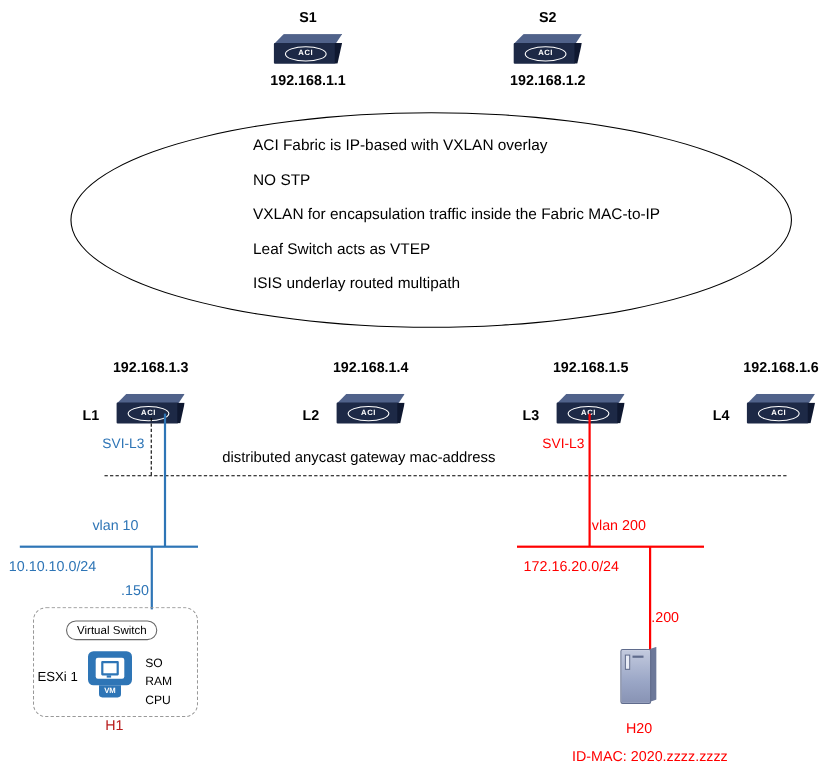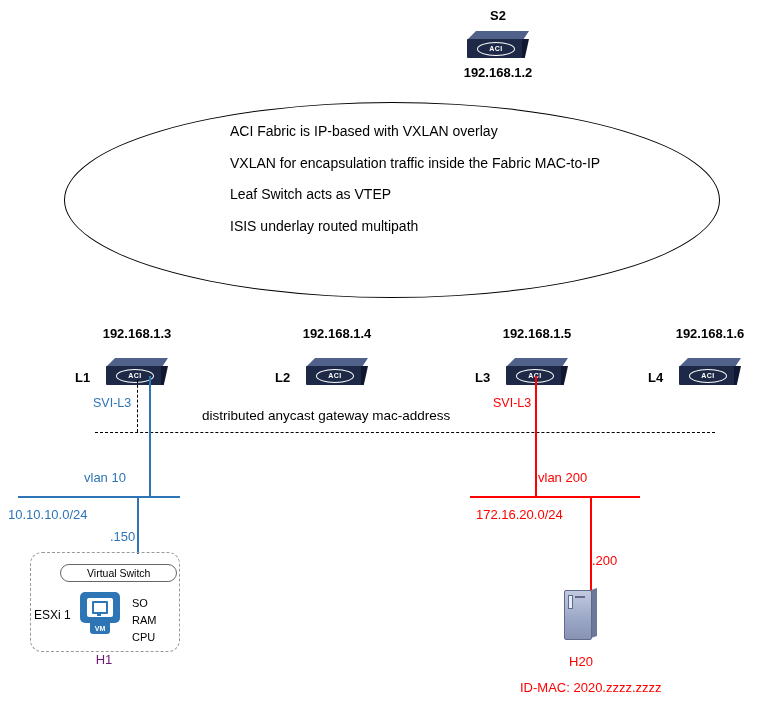--- a/index.html
+++ b/index.html
@@ -44,21 +44,21 @@
   .dashed-black{border-top:1.6px dashed #000;}
   .vdashed-black{border-left:1.6px dashed #000;}
   .hblue{border-top:2px solid #2e75b6;}
   .vblue{border-left:2px solid #2e75b6;}
   .hred{border-top:2px solid #ff0000;}
   .vred{border-left:2px solid #ff0000;}
 
   
   .esxi-box{position:absolute;left:30px;top:552px;width:148px;height:98px;
             border:1.5px dashed #999;border-radius:12px;}
-  .vswitch{position:absolute;left:60px;top:564px;padding:2px 26px;border:1px solid #666;
+  .vswitch{position:absolute;left:60px;top:564px;padding:2px 9px;border:1px solid #666;
            border-radius:9px;font-size:10.5px;color:#000;background:#fff;}
   .vm-icon{position:absolute;left:80px;top:592px;width:40px;height:44px;}
   .vm-screen{width:40px;height:31px;background:#2e75b6;border-radius:5px;
              display:flex;align-items:center;justify-content:center;}
   .vm-display{width:26px;height:19px;background:#fff;border-radius:2px;
               display:flex;align-items:center;justify-content:center;}
   .vm-glyph{width:12px;height:9px;border:2px solid #2e75b6;border-radius:1px;position:relative;}
   .vm-glyph::after{content:"";position:absolute;left:3px;bottom:-4px;width:4px;height:2px;background:#2e75b6;}
   .vm-tab{width:20px;height:11px;background:#2e75b6;color:#fff;font-size:7px;font-weight:bold;
           line-height:11px;text-align:center;margin:0 auto;border-radius:0 0 3px 3px;}
@@ -73,35 +73,46 @@
   .server-side{position:absolute;left:27px;top:0;width:6px;height:50px;background:#6c7899;
                clip-path:polygon(0 4%,100% 0,100% 96%,0 100%);}
   .server-slot{position:absolute;left:4px;top:7px;width:3px;height:12px;background:#e8ecf6;border:1px solid #5f6b8c;}
   .server-line{position:absolute;left:11px;top:8px;width:10px;height:2px;background:#5f6b8c;}
 </style>
 </head>
 <body>
 
 <div id="canvas">
 
+  <div class="node-group" style="left:225px;top:8px;width:110px;">
+    <div class="node-title">S1</div>
+    <div class="aci-switch">
+      <div class="aci-top"></div>
+        <div class="aci-front"></div>
+        <div class="aci-side"></div>
+      <div class="aci-oval">ACI</div>
+    </div>
+    <div class="node-ip">192.168.1.1</div>
+  </div>
 
   <div class="node-group" style="left:443px;top:8px;width:110px;">
     <div class="node-title">S2</div>
     <div class="aci-switch">
       <div class="aci-top"></div>
         <div class="aci-front"></div>
         <div class="aci-side"></div>
       <div class="aci-oval">ACI</div>
     </div>
     <div class="node-ip">192.168.1.2</div>
   </div>
 
   <div class="fabric-ellipse">
     <div class="fabric-notes">
       <div>ACI Fabric is IP-based with VXLAN overlay</div>
+      <div>NO STP</div>
       <div>VXLAN for encapsulation traffic inside the Fabric MAC-to-IP</div>
       <div>Leaf Switch acts as VTEP</div>
       <div>ISIS underlay routed multipath</div>
     </div>
   </div>
 
   <div class="leaf-group" style="left:77px;">
     <div class="leaf-ip">192.168.1.3</div>
     <div class="leaf-label">L1</div>
     <div class="aci-switch leaf-icon">
@@ -177,21 +188,21 @@
         </div>
       </div>
     <div class="vm-tab">VM</div>
   </div>
   <div class="esxi-label">ESXi 1</div>
   <div class="resources">
     <div>SO</div>
     <div>RAM</div>
     <div>CPU</div>
   </div>
-  <div class="lbl" style="left:30px;top:652px;width:148px;text-align:center;color:#701a75;">H1</div>
+  <div class="lbl" style="left:30px;top:652px;width:148px;text-align:center;color:#b91c1c;">H1</div>
 
   <div class="server-icon">
     <div class="server-side"></div>
     <div class="server-body"></div>
     <div class="server-slot"></div>
     <div class="server-line"></div>
   </div>
   <div class="lbl red" style="left:540px;top:654px;width:82px;text-align:center;">H20</div>
   <div class="lbl red" style="left:520px;top:680px;width:140px;text-align:center;">ID-MAC: 2020.zzzz.zzzz</div>
 

